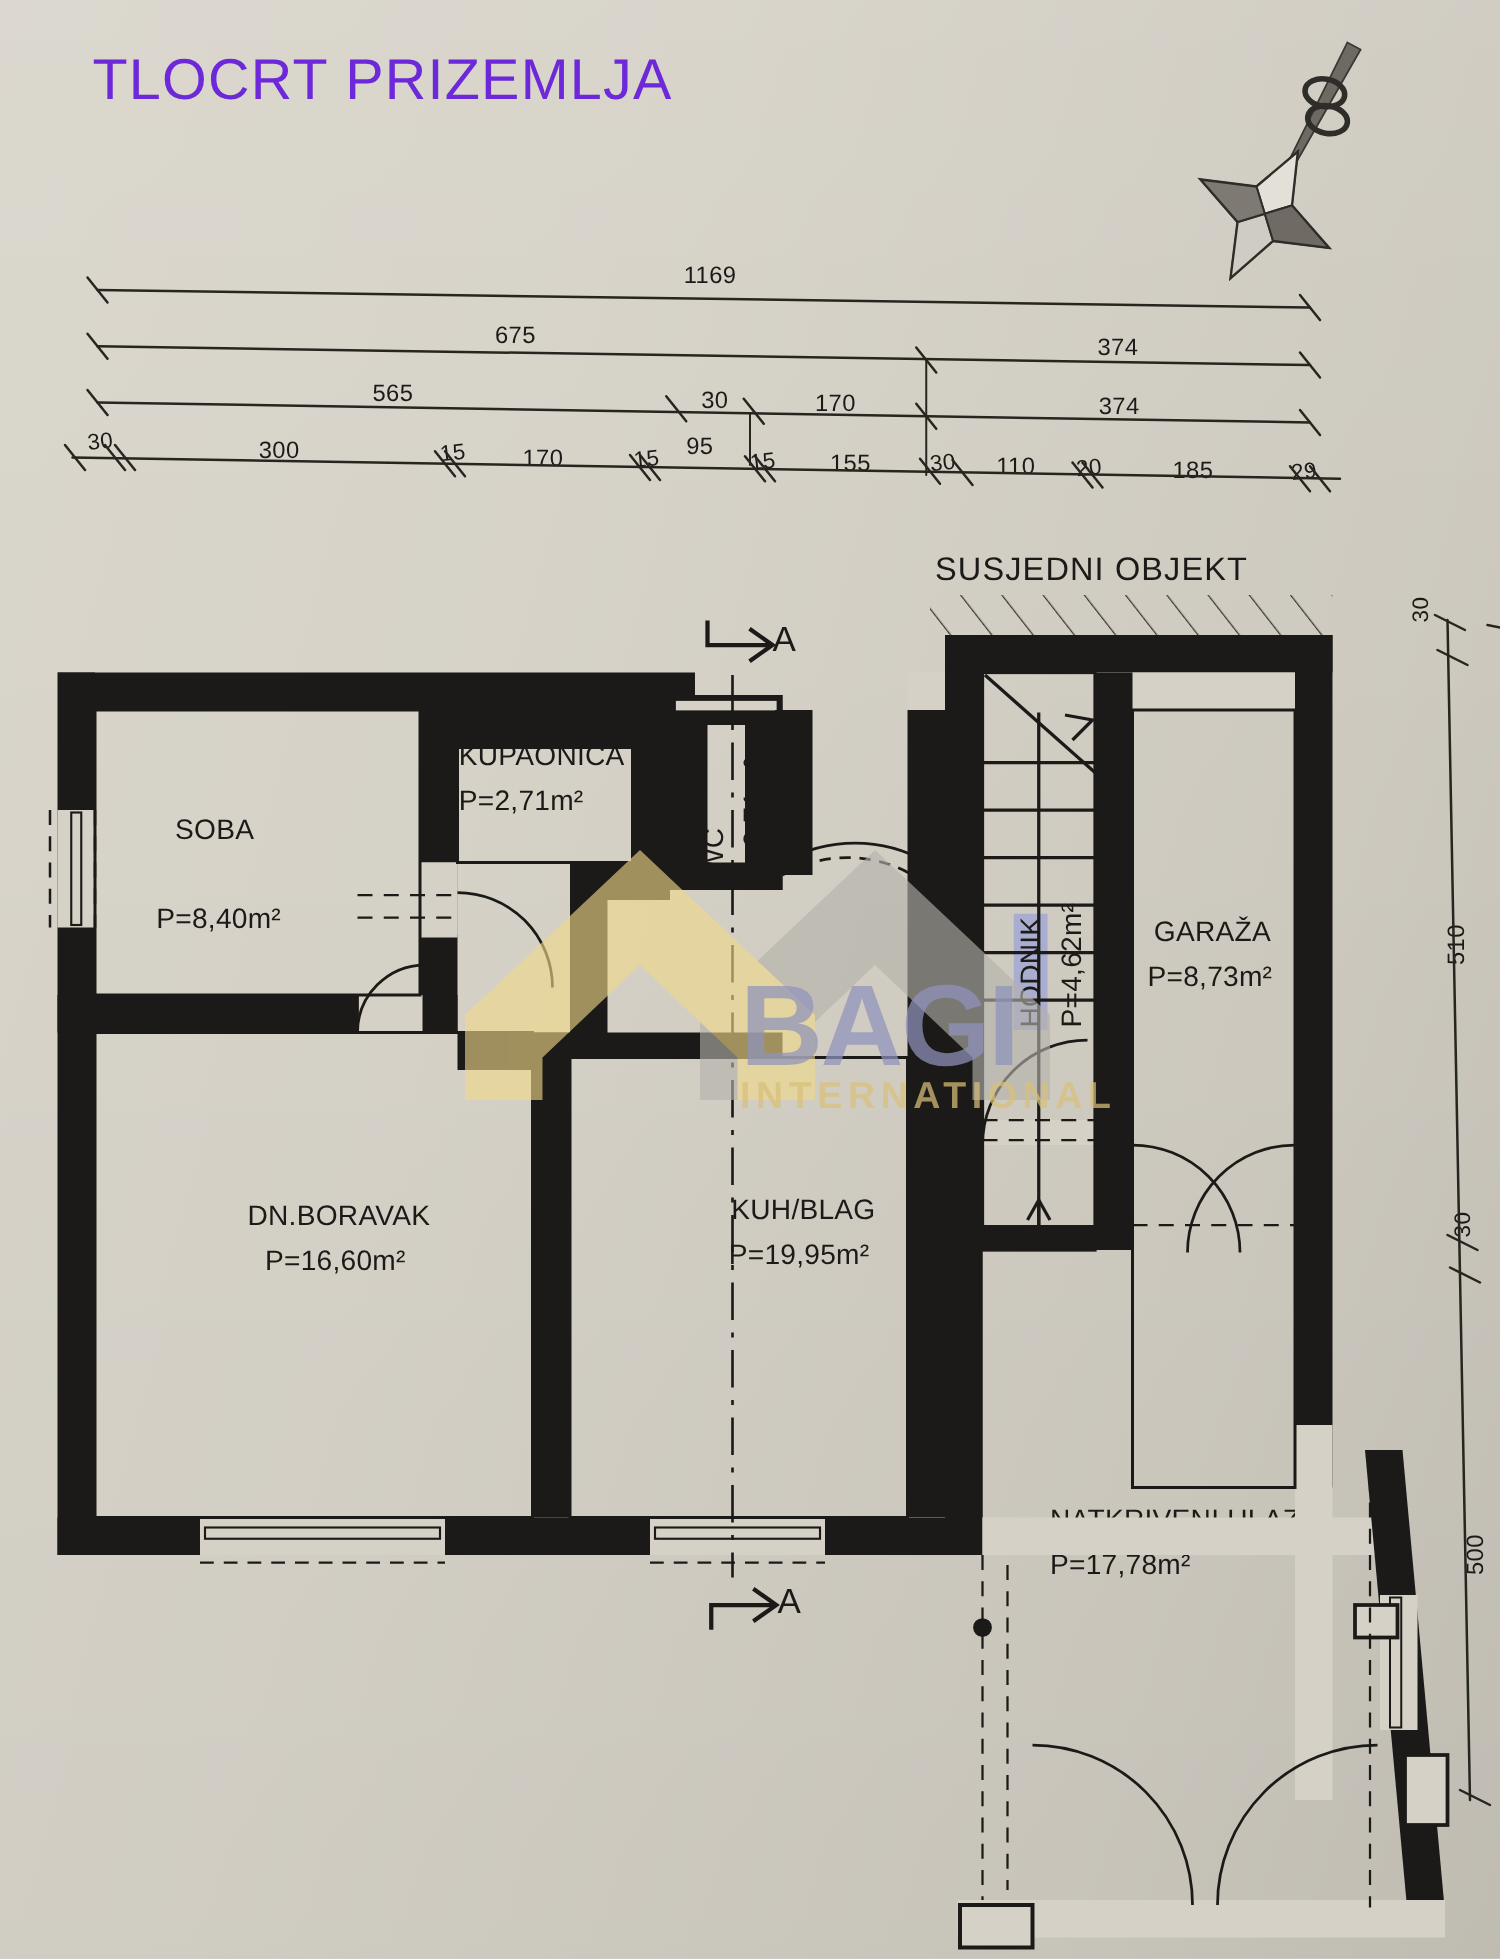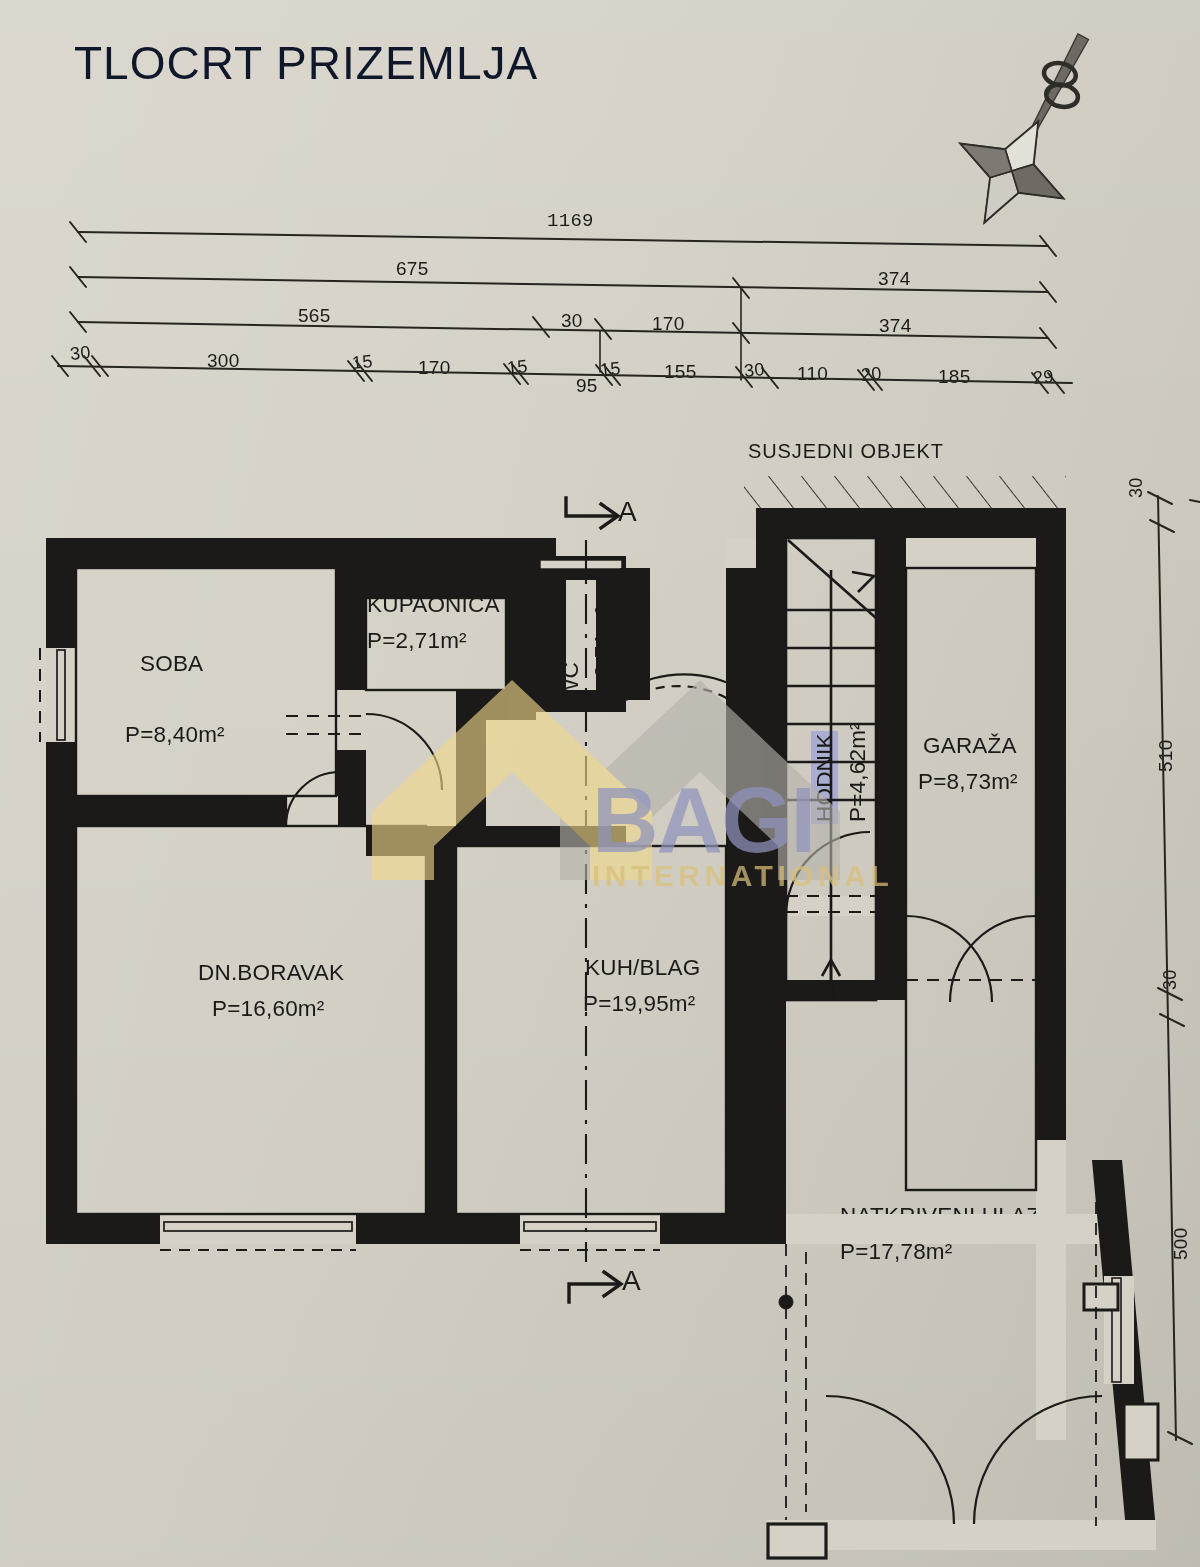--- a/index.html
+++ b/index.html
@@ -17,27 +17,27 @@
     position:absolute;inset:0;
     background:
       linear-gradient(105deg, rgba(255,255,255,0.10) 0%, rgba(255,255,255,0.03) 35%, rgba(0,0,0,0.035) 78%, rgba(0,0,0,0.075) 100%),
       linear-gradient(180deg, rgba(255,255,255,0.06) 0%, rgba(0,0,0,0.00) 30%, rgba(0,0,0,0.03) 100%),
       #d5d1c6;
     pointer-events:none;
   }
   #stage{position:absolute;inset:0;}
   .t{position:absolute;white-space:pre;}
   .title{
-    font-size:46px;letter-spacing:1px;font-weight:400;color:#0f172a;
+    font-size:46px;letter-spacing:1px;font-weight:400;color:#6d28d9;
   }
   .roomname{font-size:22.5px;letter-spacing:.2px;}
   .roomarea{font-size:22.5px;letter-spacing:.2px;}
   .dimtxt{font-size:19px;letter-spacing:.3px;}
   .dimtxt.sm{font-size:18px;}
-  .neighbor{font-size:20px;letter-spacing:.9px;}
+  .neighbor{font-size:26px;letter-spacing:.9px;}
   .secA{font-size:28px;}
   .hl-hodnik{
     background:#a9aed1;
     padding:1px 2px;
   }
   svg{position:absolute;left:0;top:0;overflow:visible;}
   .wm{position:absolute;pointer-events:none;}
 </style>
 </head>
 <body>
@@ -98,36 +98,36 @@
       <line x1="858" y1="370" x2="874" y2="390"></line>
       <line x1="866" y1="370" x2="882" y2="390"></line>
       <line x1="1032" y1="373" x2="1048" y2="393"></line>
       <line x1="1048" y1="373" x2="1064" y2="393"></line>
 
       <line x1="600" y1="331" x2="600" y2="372" stroke-width="1.6"></line>
       <line x1="741" y1="288" x2="741" y2="380" stroke-width="1.6"></line>
     </g>
   </svg>
 
-  <div class="t dimtxt" style="left:547px;top:210px;font-family:Liberation Mono, monospace;">1169</div>
+  <div class="t dimtxt" style="left:547px;top:210px;">1169</div>
 
   <div class="t dimtxt" style="left:396px;top:258px;">675</div>
   <div class="t dimtxt" style="left:878px;top:268px;">374</div>
 
   <div class="t dimtxt" style="left:298px;top:305px;">565</div>
   <div class="t dimtxt" style="left:561px;top:310px;">30</div>
   <div class="t dimtxt" style="left:652px;top:313px;">170</div>
   <div class="t dimtxt" style="left:879px;top:315px;">374</div>
 
   <div class="t dimtxt sm" style="left:70px;top:343px;transform:rotate(-6deg);">30</div>
   <div class="t dimtxt" style="left:207px;top:350px;">300</div>
   <div class="t dimtxt sm" style="left:352px;top:352px;transform:rotate(-6deg);">15</div>
   <div class="t dimtxt" style="left:418px;top:357px;">170</div>
   <div class="t dimtxt sm" style="left:507px;top:357px;transform:rotate(-6deg);">15</div>
-  <div class="t dimtxt" style="left:549px;top:375px;margin-left:27px;">95</div>
+  <div class="t dimtxt" style="left:549px;top:347px;">95</div>
   <div class="t dimtxt sm" style="left:600px;top:359px;transform:rotate(-6deg);">15</div>
   <div class="t dimtxt" style="left:664px;top:361px;">155</div>
   <div class="t dimtxt sm" style="left:744px;top:360px;transform:rotate(-6deg);">30</div>
   <div class="t dimtxt" style="left:797px;top:363px;">110</div>
   <div class="t dimtxt sm" style="left:861px;top:364px;transform:rotate(-6deg);">20</div>
   <div class="t dimtxt" style="left:938px;top:366px;">185</div>
   <div class="t dimtxt sm" style="left:1033px;top:367px;transform:rotate(-6deg);">29</div>
 
   <div class="t neighbor" style="left:748px;top:440px;">SUSJEDNI OBJEKT</div>
   <svg width="1200" height="1567" style="z-index:2;">

